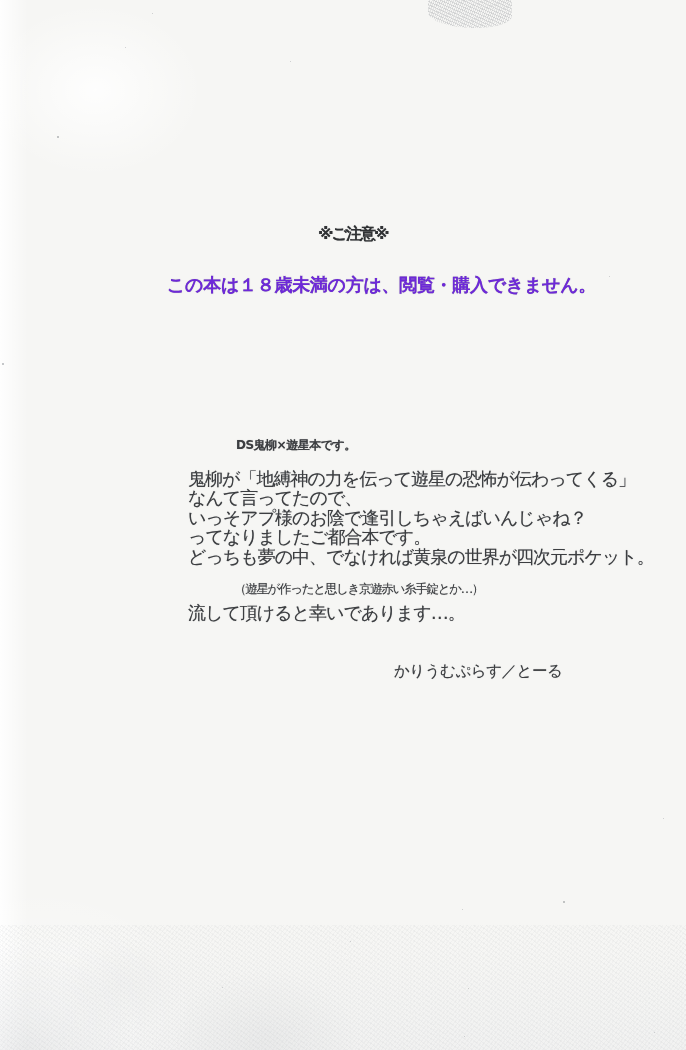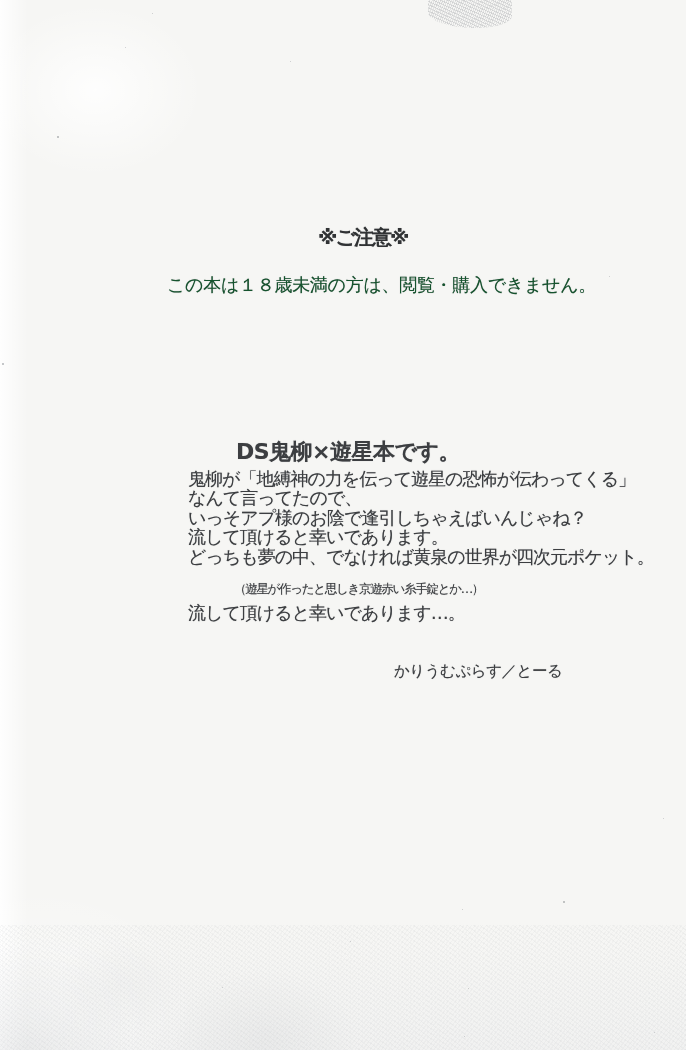--- a/index.html
+++ b/index.html
@@ -24,33 +24,33 @@
       linear-gradient(0deg, rgba(232,233,235,0.35), rgba(232,233,235,0) 100px);
   }
   .t {
     position: absolute;
     color: #3c3e41;
     white-space: nowrap;
     text-shadow: 0 0 0.7px rgba(70,72,76,0.55);
   }
   .notice-heading {
     left: 318px; top: 224px;
-    font-size: 20px; font-weight: 700;
+    font-size: 16px; font-weight: 700;
     letter-spacing: -2px;
     color: #303234;
   }
   .notice-body {
     left: 167px; top: 273px;
-    font-size: 18px; font-weight: 400;
+    font-size: 18px; font-weight: 700;
     letter-spacing: -0.3px;
-    color: #14532d;
+    color: #6d28d9;
   }
   .intro-title {
     left: 236px; top: 437px;
-    font-size: 22px; font-weight: 600;
+    font-size: 12px; font-weight: 600;
     letter-spacing: -0.5px;
   }
   .intro-lines {
     left: 188px; top: 469px;
     font-size: 18px;
     letter-spacing: -1px;
     font-weight: 500;
   }
   .intro-lines .line { line-height: 19.4px; }
   .aside-note {
@@ -126,21 +126,21 @@
   <div class="t notice-heading">※ご注意※</div>
 
   <div class="t notice-body">この本は１８歳未満の方は、閲覧・購入できません。</div>
 
   <div class="t intro-title">DS鬼柳×遊星本です。</div>
 
   <div class="t intro-lines">
     <div class="line">鬼柳が「地縛神の力を伝って遊星の恐怖が伝わってくる」</div>
     <div class="line">なんて言ってたので、</div>
     <div class="line">いっそアプ様のお陰で逢引しちゃえばいんじゃね？</div>
-    <div class="line">流して頂けると幸いであります。</div>
+    <div class="line">ってなりましたご都合本です。</div>
     <div class="line">どっちも夢の中、でなければ黄泉の世界が四次元ポケット。</div>
   </div>
 
   <div class="t aside-note">（遊星が作ったと思しき京遊赤い糸手錠とか…）</div>
 
   <div class="t closing-line">流して頂けると幸いであります…。</div>
 
   <div class="t credit-line">かりうむぷらす／とーる</div>
 
   <div class="grain grain-bottom"></div>

